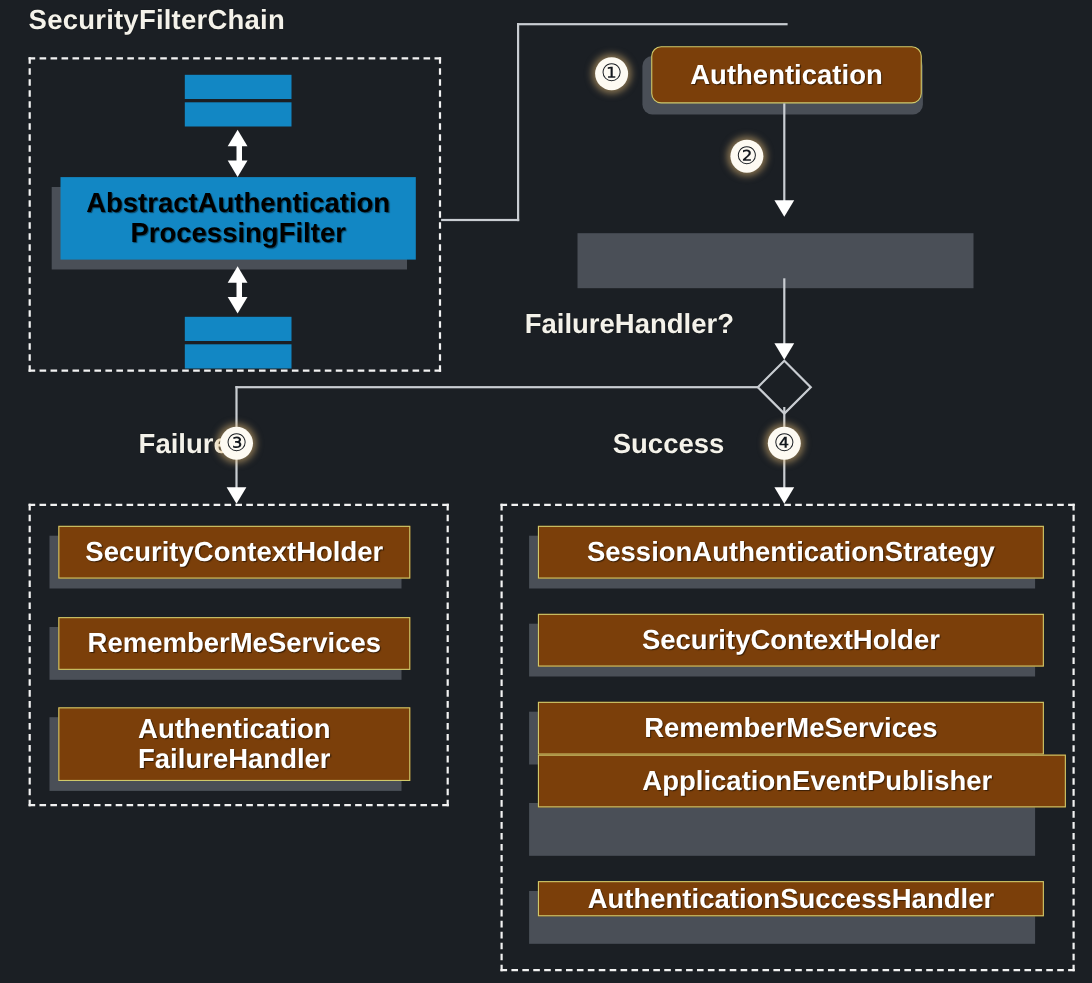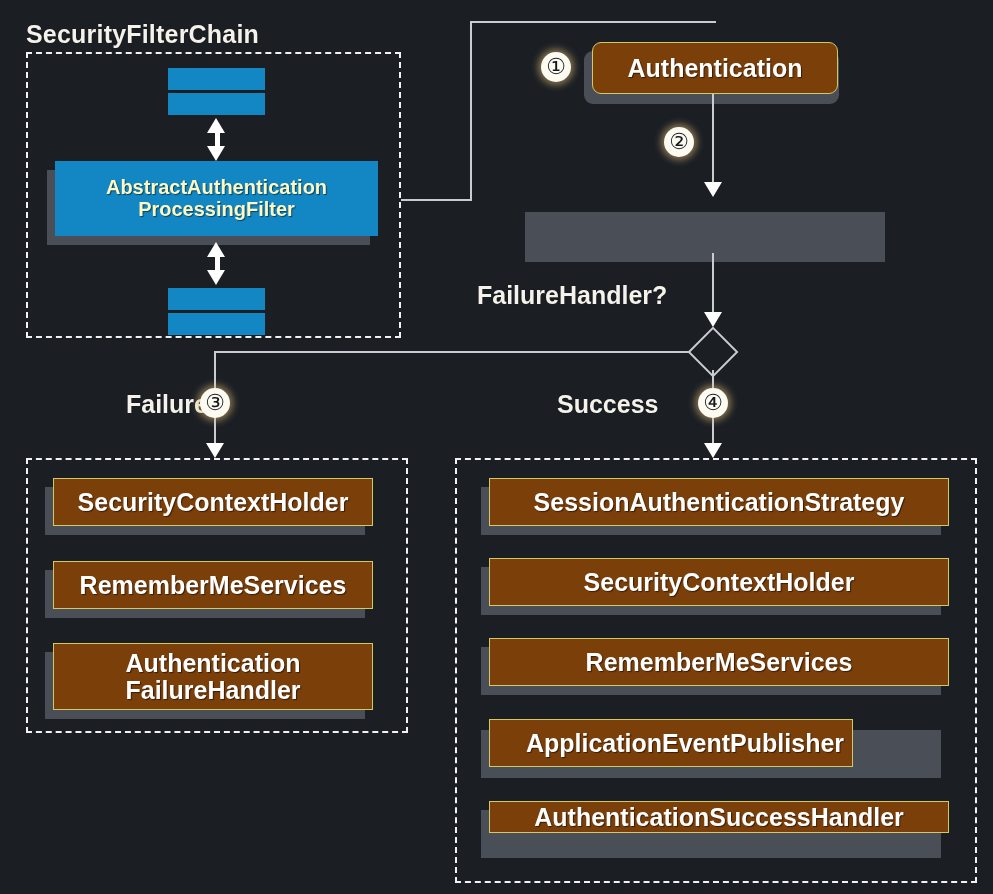--- a/index.html
+++ b/index.html
@@ -51,22 +51,22 @@
     line-height: 1.06;
     white-space: pre-line;
     text-shadow: 1px 1px 1px rgba(0,0,0,0.55);
   }
   .node.rounded { border-radius: 9px; }
   .node-shadow.rounded { border-radius: 9px; }
 
   
   .bluebox {
     background: #1287c4;
-    color: #fef9c3;
-    font-size: 20px;
+    color: #000000;
+    font-size: 25px;
     font-weight: 700;
     display: flex;
     align-items: center;
     justify-content: center;
     text-align: center;
     line-height: 1.08;
     white-space: pre-line;
     text-shadow: 1px 1px 1px rgba(0,0,0,0.5);
   }
   .bluebar { background: #1287c4; }
@@ -116,21 +116,21 @@
     font-weight: 700;
     white-space: nowrap;
     text-shadow: 0 0 1px rgba(0,0,0,0.8);
   }
 </style>
 </head>
 <body>
 
 <div id="canvas">
 
-  <div class="abs group-title" style="left:26px; top:20px;">SecurityFilterChain</div>
+  <div class="abs group-title" style="left:26px; top:4px;">SecurityFilterChain</div>
 
   <div class="abs group" style="left:26px; top:52px; width:375px; height:286px;"></div>
 
   <div class="abs bluebar" style="left:168px; top:68px; width:97px; height:22px;"></div>
   <div class="abs bluebar" style="left:168px; top:93px; width:97px; height:22px;"></div>
 
   <div class="abs arrow-up" style="left:207px; top:118px;"></div>
   <div class="abs line-v" style="left:215px; top:130px; width:5px; height:18px; background:#ffffff;"></div>
   <div class="abs arrow-down" style="left:207px; top:146px;"></div>
 
@@ -198,18 +198,18 @@
   <div class="abs node-shadow" style="left:481px; top:487px; width:460px; height:48px;"></div>
   <div class="abs node" style="left:489px; top:478px; width:460px; height:48px;">SessionAuthenticationStrategy</div>
 
   <div class="abs node-shadow" style="left:481px; top:567px; width:460px; height:48px;"></div>
   <div class="abs node" style="left:489px; top:558px; width:460px; height:48px;">SecurityContextHolder</div>
 
   <div class="abs node-shadow" style="left:481px; top:647px; width:460px; height:48px;"></div>
   <div class="abs node" style="left:489px; top:638px; width:460px; height:48px;">RememberMeServices</div>
 
   <div class="abs node-shadow" style="left:481px; top:730px; width:460px; height:48px;"></div>
-  <div class="abs node" style="left:489px; top:719px; width:364px; height:48px;padding-left:28px;">ApplicationEventPublisher</div>
+  <div class="abs node" style="left:489px; top:686px; width:480px; height:48px;padding-left:28px;">ApplicationEventPublisher</div>
 
   <div class="abs node-shadow" style="left:481px; top:810px; width:460px; height:48px;"></div>
   <div class="abs node" style="left:489px; top:801px; width:460px; height:32px;">AuthenticationSuccessHandler</div>
 
 </div>
 
 </body></html>

